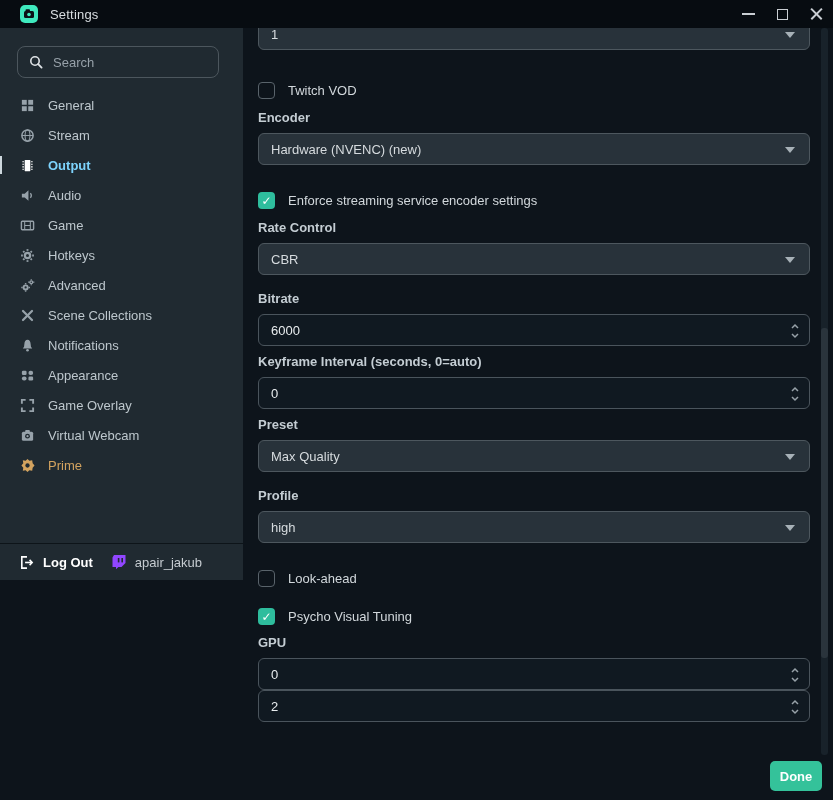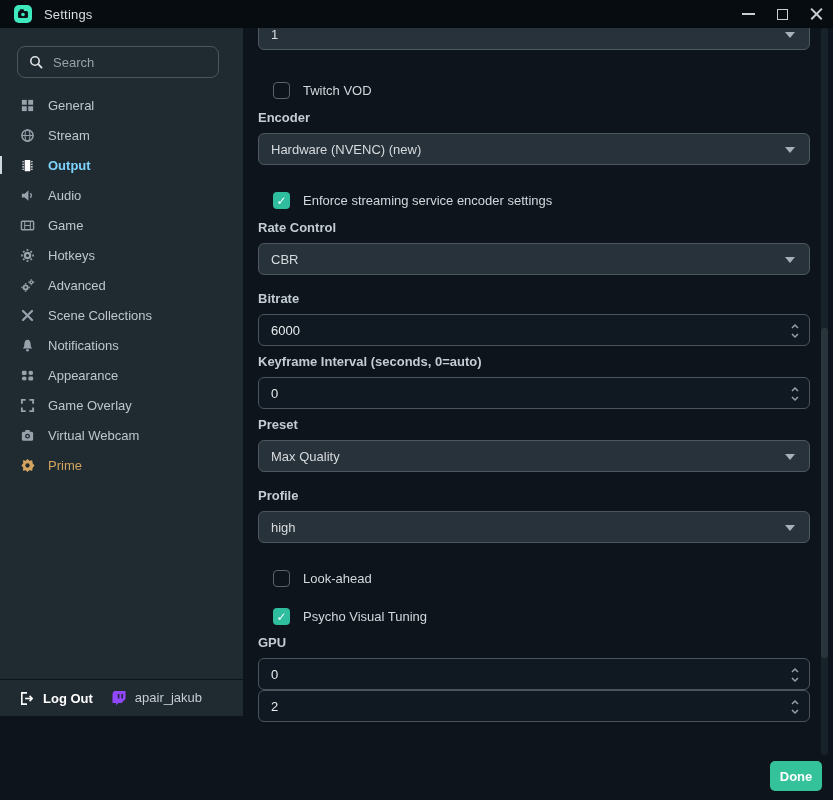--- a/index.html
+++ b/index.html
@@ -7,21 +7,21 @@
   body {
     font-family:"Liberation Sans","DejaVu Sans",sans-serif;
     background:#0d141b; overflow:hidden;
     -webkit-font-smoothing:antialiased;
   }
   .window { position:relative; width:833px; height:800px; background:#0d141b; }
 
   
   .titlebar {
     height:28px; background:#070c11; display:flex; align-items:center;
-    padding-left:14px; position:relative;
+    padding-left:20px; position:relative;
   }
   .appicon {
     width:18px; height:18px; border-radius:5px; background:#3fe9be;
     display:flex; align-items:center; justify-content:center; flex:0 0 auto;
   }
   .titletext { color:#d9dee1; font-size:13px; margin-left:12px; letter-spacing:.2px; }
   .wincontrols { position:absolute; right:0; top:0; height:28px; display:flex; }
   .winbtn { width:34px; height:28px; display:flex; align-items:center; justify-content:center; cursor:default; }
   .minbar { width:13px; height:2px; background:#c9ced3; }
   .maxbox { width:11px; height:11px; border:1.5px solid #c9ced3; }
@@ -29,21 +29,21 @@
   .closex::before,.closex::after {
     content:""; position:absolute; left:-1px; top:5.5px; width:15px; height:1.7px; background:#c9ced3;
   }
   .closex::before { transform:rotate(45deg);} .closex::after { transform:rotate(-45deg);}
 
   
   .bodyrow { display:flex; height:772px; }
 
   
   .sidebar {
-    width:243px; height:688px; background:#202a31; flex:0 0 auto;
+    width:243px; height:552px; background:#202a31; flex:0 0 auto;
     position:relative; color:#bdc7cd;
   }
   .searchbox {
     margin:18px 24px 12px 17px; height:32px; border:1px solid #4c565d;
     border-radius:8px; display:flex; align-items:center; padding:0 10px; gap:9px;
   }
   .searchbox .ph { color:#97a1a9; font-size:13px; }
   .nav { margin-top:2px; }
   .nav-item {
     position:relative; height:30px; display:flex; align-items:center;
@@ -55,21 +55,21 @@
   .nav-item.selected::before {
     content:""; position:absolute; left:0; top:6px; width:2px; height:18px; background:#cdd7dd;
   }
   .nav-item.prime { color:#d3a35f; }
   .nav-item.prime .nav-icon { color:#d3a35f; }
   .side-footer {
     position:absolute; left:0; right:0; bottom:0; height:37px;
     border-top:1px solid #0d1419; display:flex; align-items:center; padding-left:19px; gap:10px;
   }
   .logout { display:flex; align-items:center; gap:9px; color:#ffffff; font-weight:bold; font-size:13px; cursor:pointer; }
-  .account { display:flex; align-items:flex-start; gap:8px; margin-left:8px; }
+  .account { display:flex; align-items:center; gap:8px; margin-left:8px; }
   .account .uname { color:#c6ccd1; font-size:13px; }
 
   
   .main { position:relative; flex:1; height:772px; }
   .viewport { height:727px; overflow:hidden; padding:0 23px 0 15px; position:relative; }
 
   .lbl { display:block; font-size:13px; line-height:14px; color:#c4cdd3; margin:14px 0 8px;font-weight:bold; }
 
   .select {
     height:32px; background:#28323a; border:1px solid #4d575e; border-radius:6px;
@@ -84,21 +84,21 @@
   .numwrap {
     height:32px; background:#101921; border:1px solid #4a545c; border-radius:6px;
     display:flex; align-items:center; position:relative;
   }
   .numwrap input {
     flex:1; background:transparent; border:none; outline:none; color:#e8ecee;
     font-size:13px; padding:0 12px; font-family:inherit;
   }
   .stepper { position:absolute; right:8px; top:6px; cursor:pointer; }
 
-  .check-row { display:flex; align-items:center; gap:13px; margin-top:24px;margin-left:15px; }
+  .check-row { display:flex; align-items:center; gap:13px; margin-top:24px; }
   .checkbox {
     width:17px; height:17px; border-radius:4px; border:1.5px solid #59636b;
     display:flex; align-items:center; justify-content:center; cursor:pointer; flex:0 0 auto;
   }
   .checkbox.checked { border:none; background:#2ebd9d; }
   .checkbox.checked .tick { color:#ffffff; font-size:12px; font-weight:bold; line-height:1; }
   .check-row .cl { font-size:13px; color:#d2d8dc; }
 
   .scrolltrack { position:absolute; right:5px; top:0; width:7px; height:727px; background:#18222a; border-radius:3px; }
   .scrollthumb { position:absolute; left:0; width:7px; top:300px; height:330px; background:#2a343c; border-radius:3px; }

